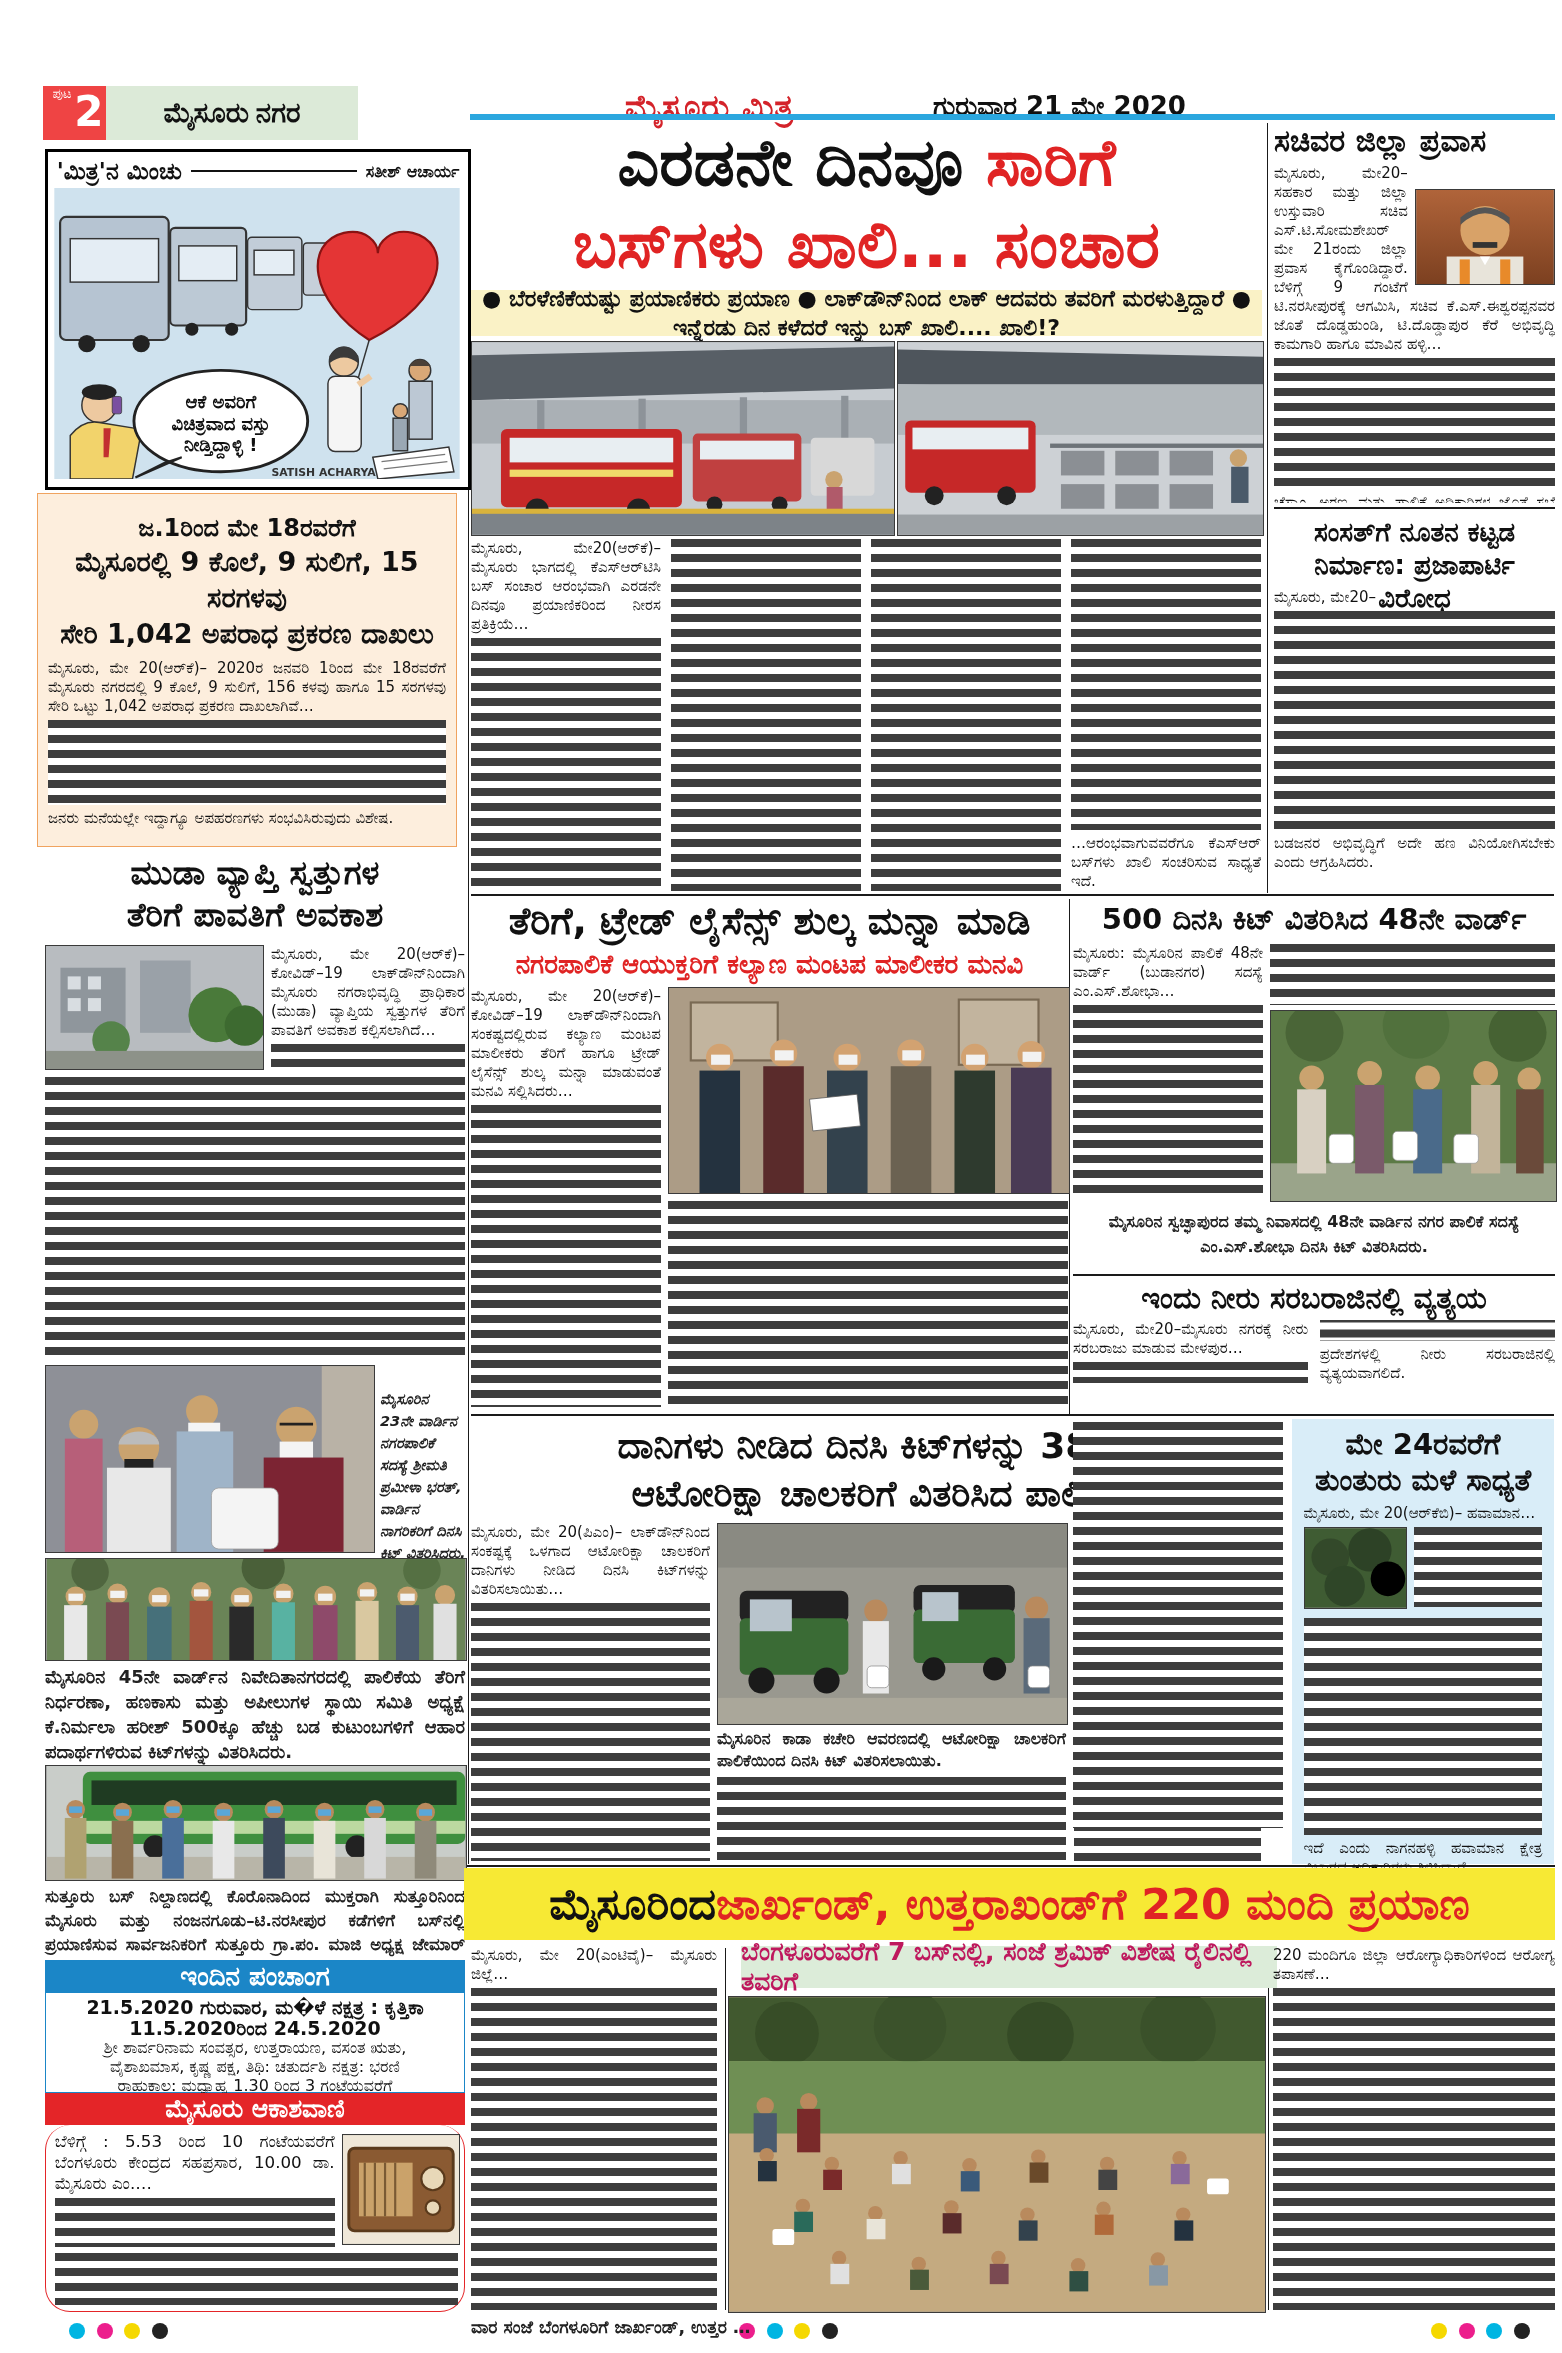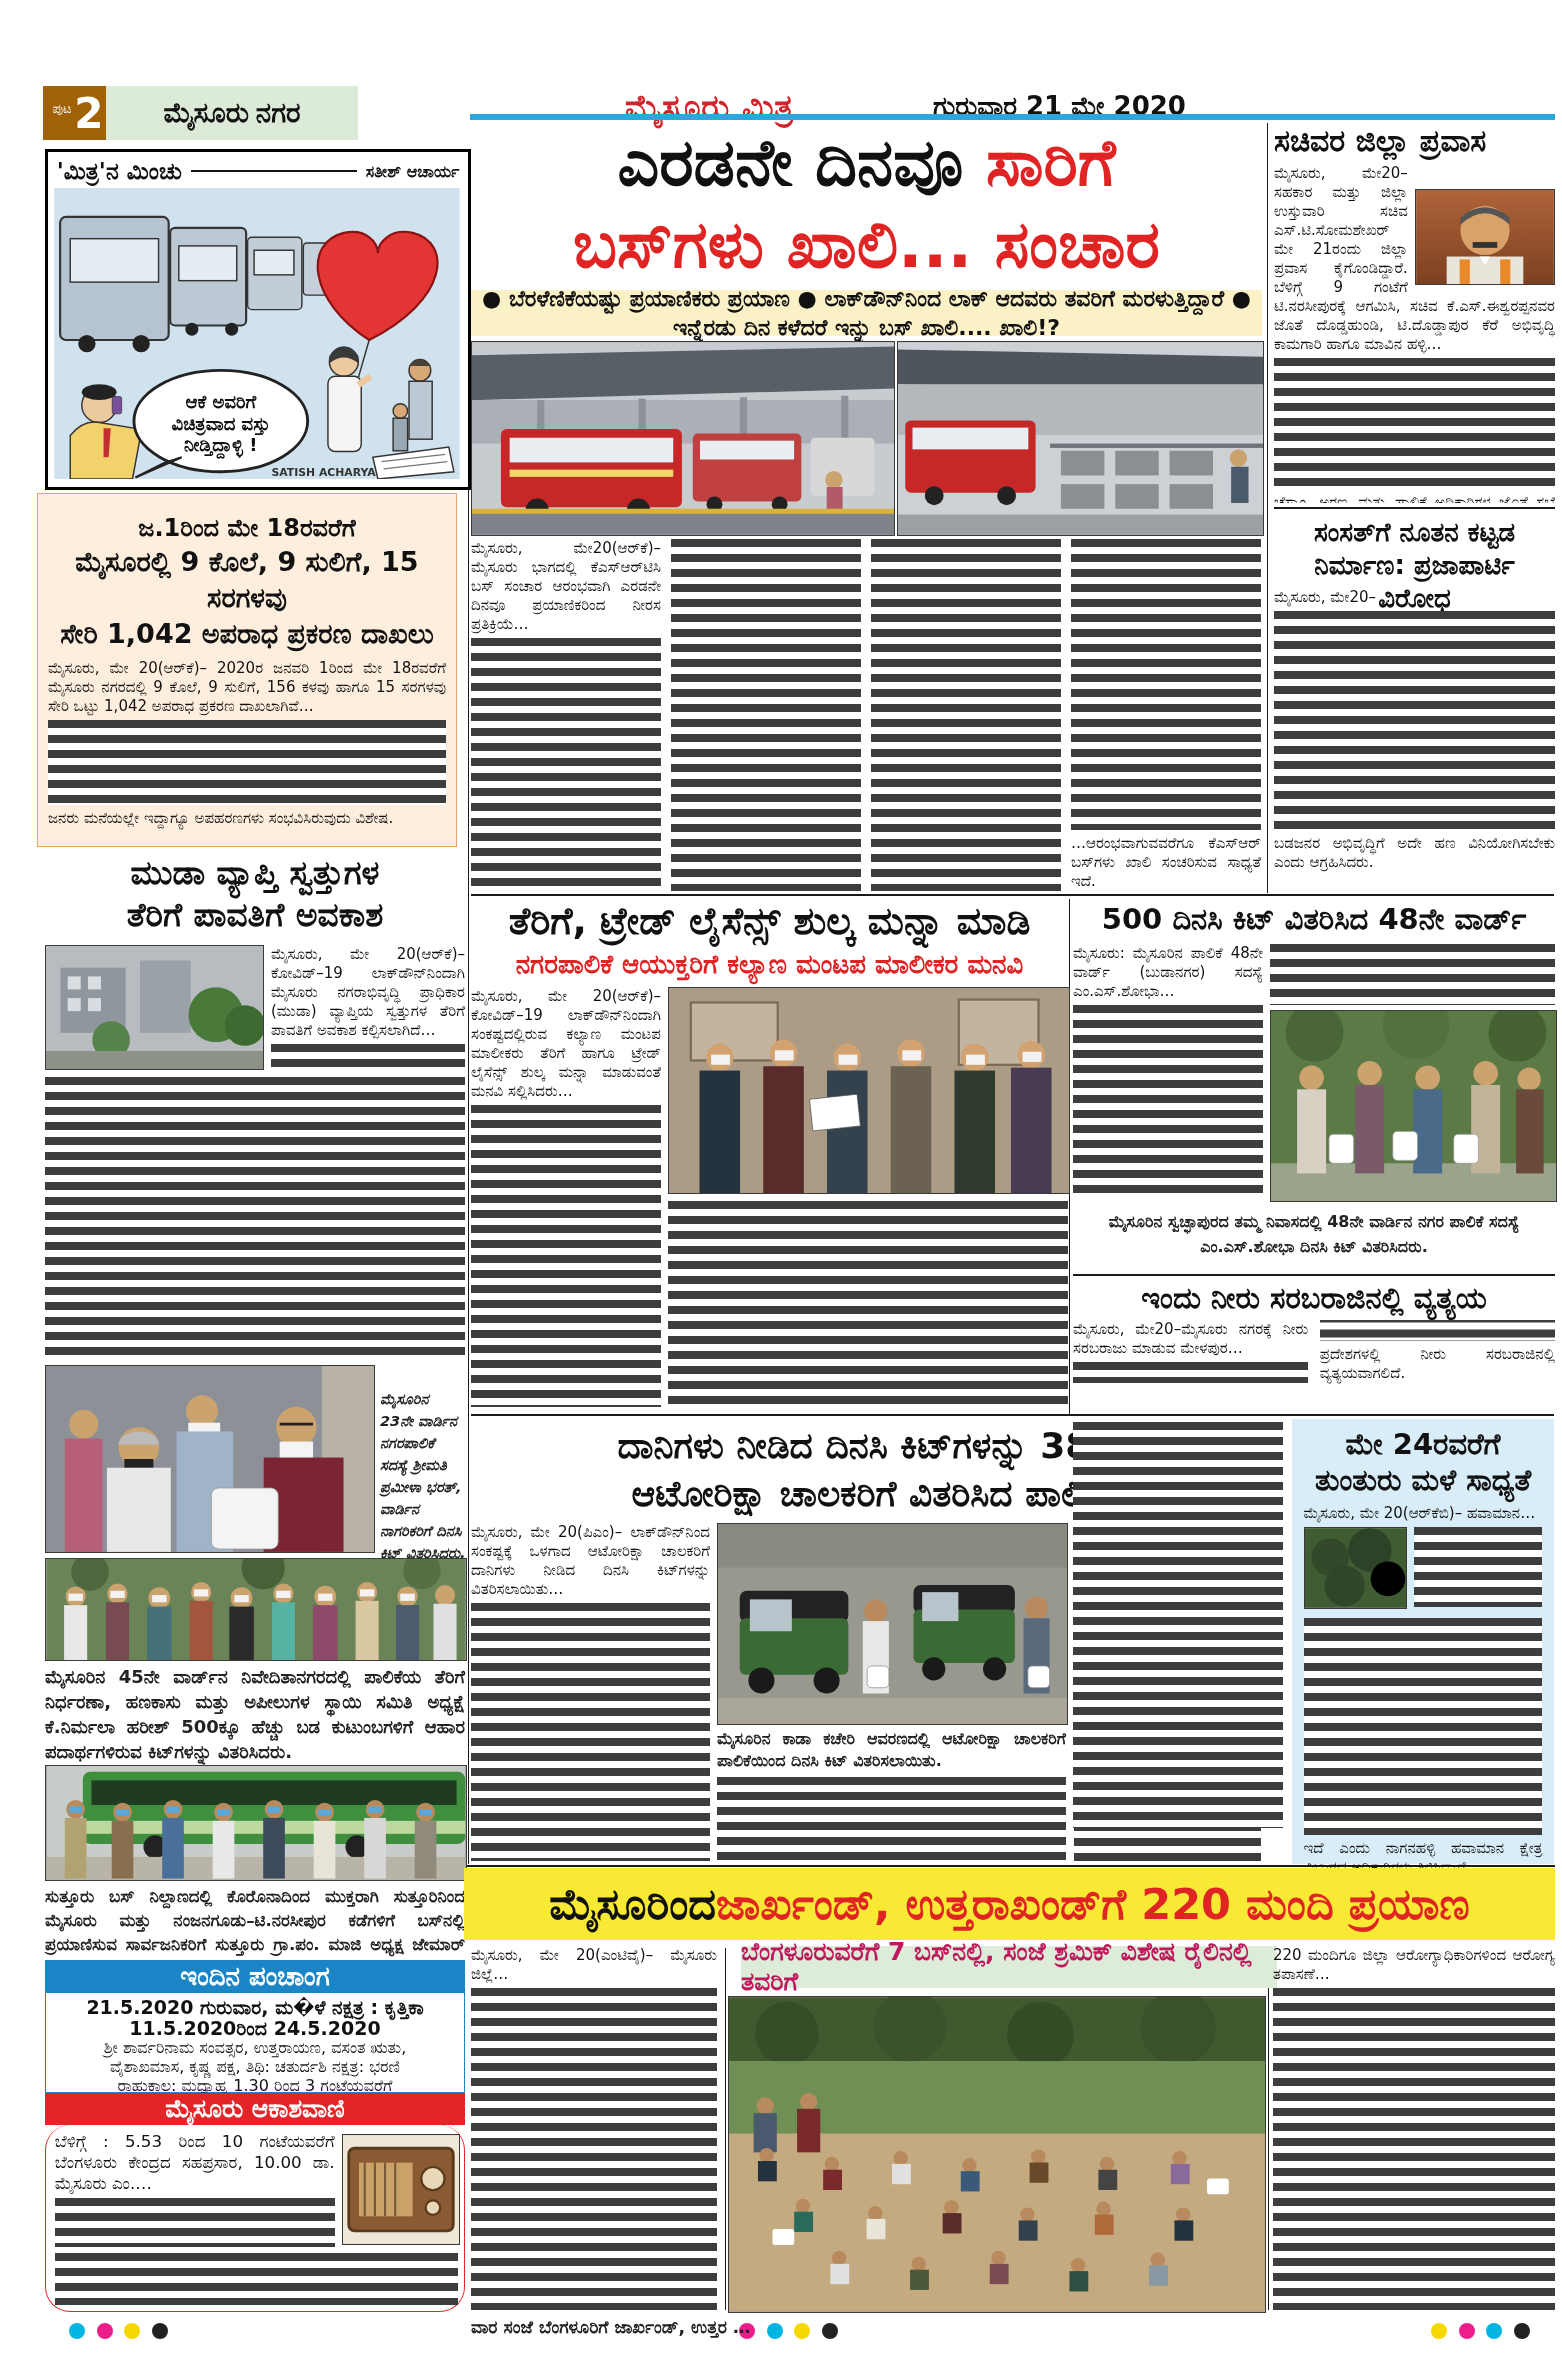--- a/index.html
+++ b/index.html
@@ -13,21 +13,21 @@
   .photo svg{display:block;}
   .vline{background:#1a1a1a;width:1.4px;}
   .hline{background:#1a1a1a;height:2.2px;}
   .col{display:flex;flex-direction:column;overflow:hidden;}
   .frag{font-size:15px;line-height:19px;text-align:justify;margin:0 0 4.3px 0;}
   .tail{font-size:15px;line-height:19px;text-align:justify;margin:4.3px 0 0 0;}
   .greekfill{flex:1 1 auto;background-image:repeating-linear-gradient(to bottom,#3d3d3d 0px,#3d3d3d 8px,#ffffff 8px,#ffffff 15px);}
   .greekblock{background-image:repeating-linear-gradient(to bottom,#3d3d3d 0px,#3d3d3d 8px,#ffffff 8px,#ffffff 15px);}
   .caption{font-weight:bold;color:#222;}
   
-  .pagebox{background:#a16207;color:#fff;display:flex;align-items:center;justify-content:center;}
+  .pagebox{background:#ef4444;color:#fff;display:flex;align-items:flex-start;justify-content:center;}
   .sectionbox{background:#dcead8;color:#111;display:flex;align-items:center;justify-content:center;
               font-size:27.5px;font-weight:bold;}
   .masthead{color:#d4232a;font-size:33px;font-weight:800;letter-spacing:0.7px;}
   .dateline-top{font-size:26px;font-weight:bold;}
   .bluerule{background:#2ba7df;}
   
   .cartoonbox{border:3.6px solid #000;background:#fff;}
   .crimebox{background:#fdeedd;border:1.4px solid #f0a35f;}
   .bullets{background:#faf2c6;font-weight:bold;font-size:22px;line-height:29px;text-align:center;
            display:flex;align-items:center;justify-content:center;padding:0 10px;box-sizing:border-box;}

